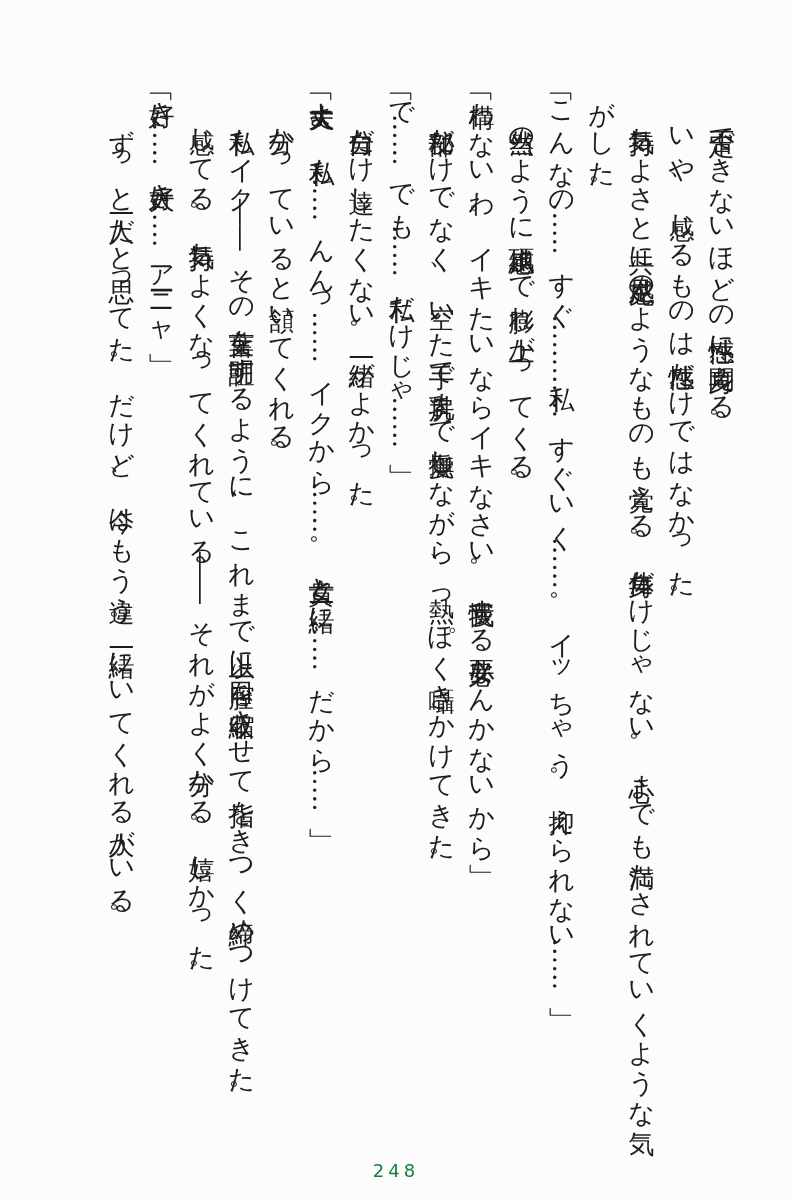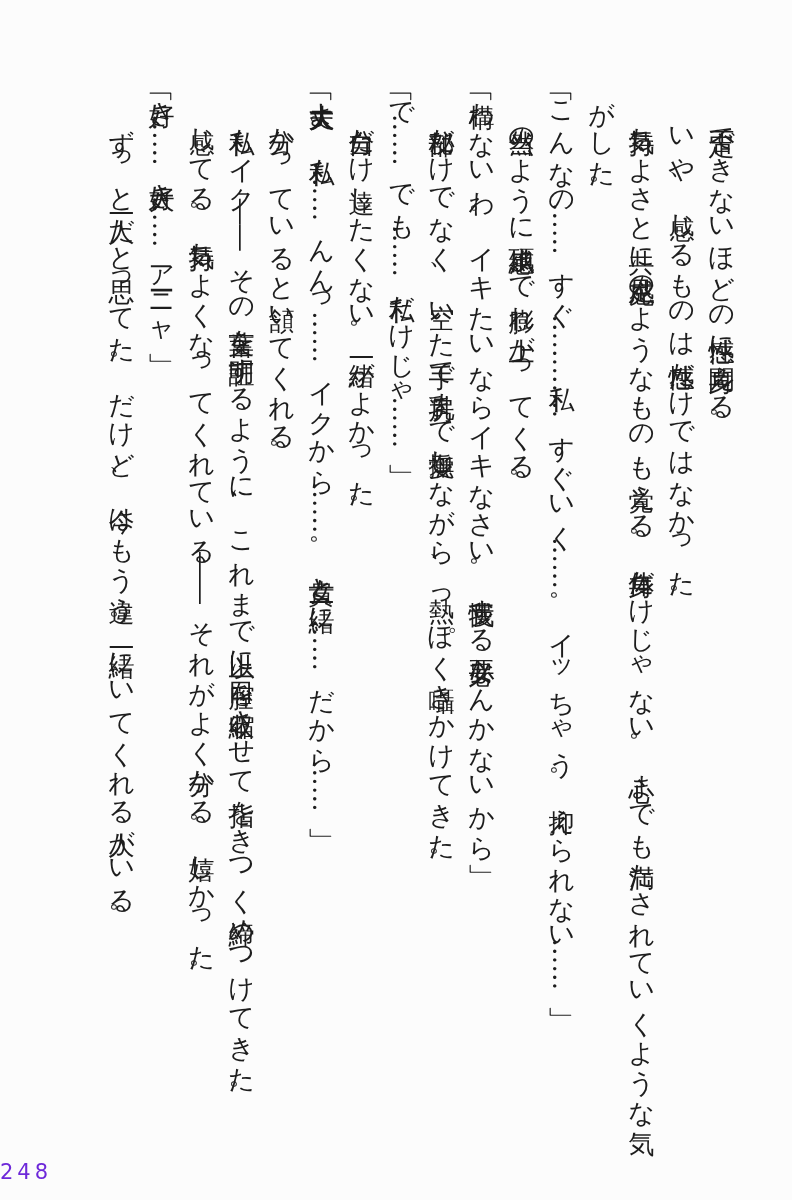--- a/index.html
+++ b/index.html
@@ -34,25 +34,25 @@
     text-indent: 0;
   }
   .para.indent {
     text-indent: 1em;
   }
   .page-number {
     position: absolute;
     top: 1160px;
     left: 0;
     width: 100%;
-    text-align: left;
+    text-align: center;
     font-family: "DejaVu Sans", "Liberation Sans", sans-serif;
-    font-size: 21px;
+    font-size: 18px;
     letter-spacing: 4px;
-    color: #6d28d9;
+    color: #15803d;
   }
 </style>
 </head>
 <body>
 
 <div class="page">
   <main class="text-area">
     <p class="para indent">否定できないほどの性感に身悶える。</p>
     <p class="para indent">いや、感じるものは性感だけではなかった。</p>
     <p class="para indent">気持ちよさと共に充足感のようなものも覚える。身体だけじゃない。心までも満たされていくような気がした。</p>

